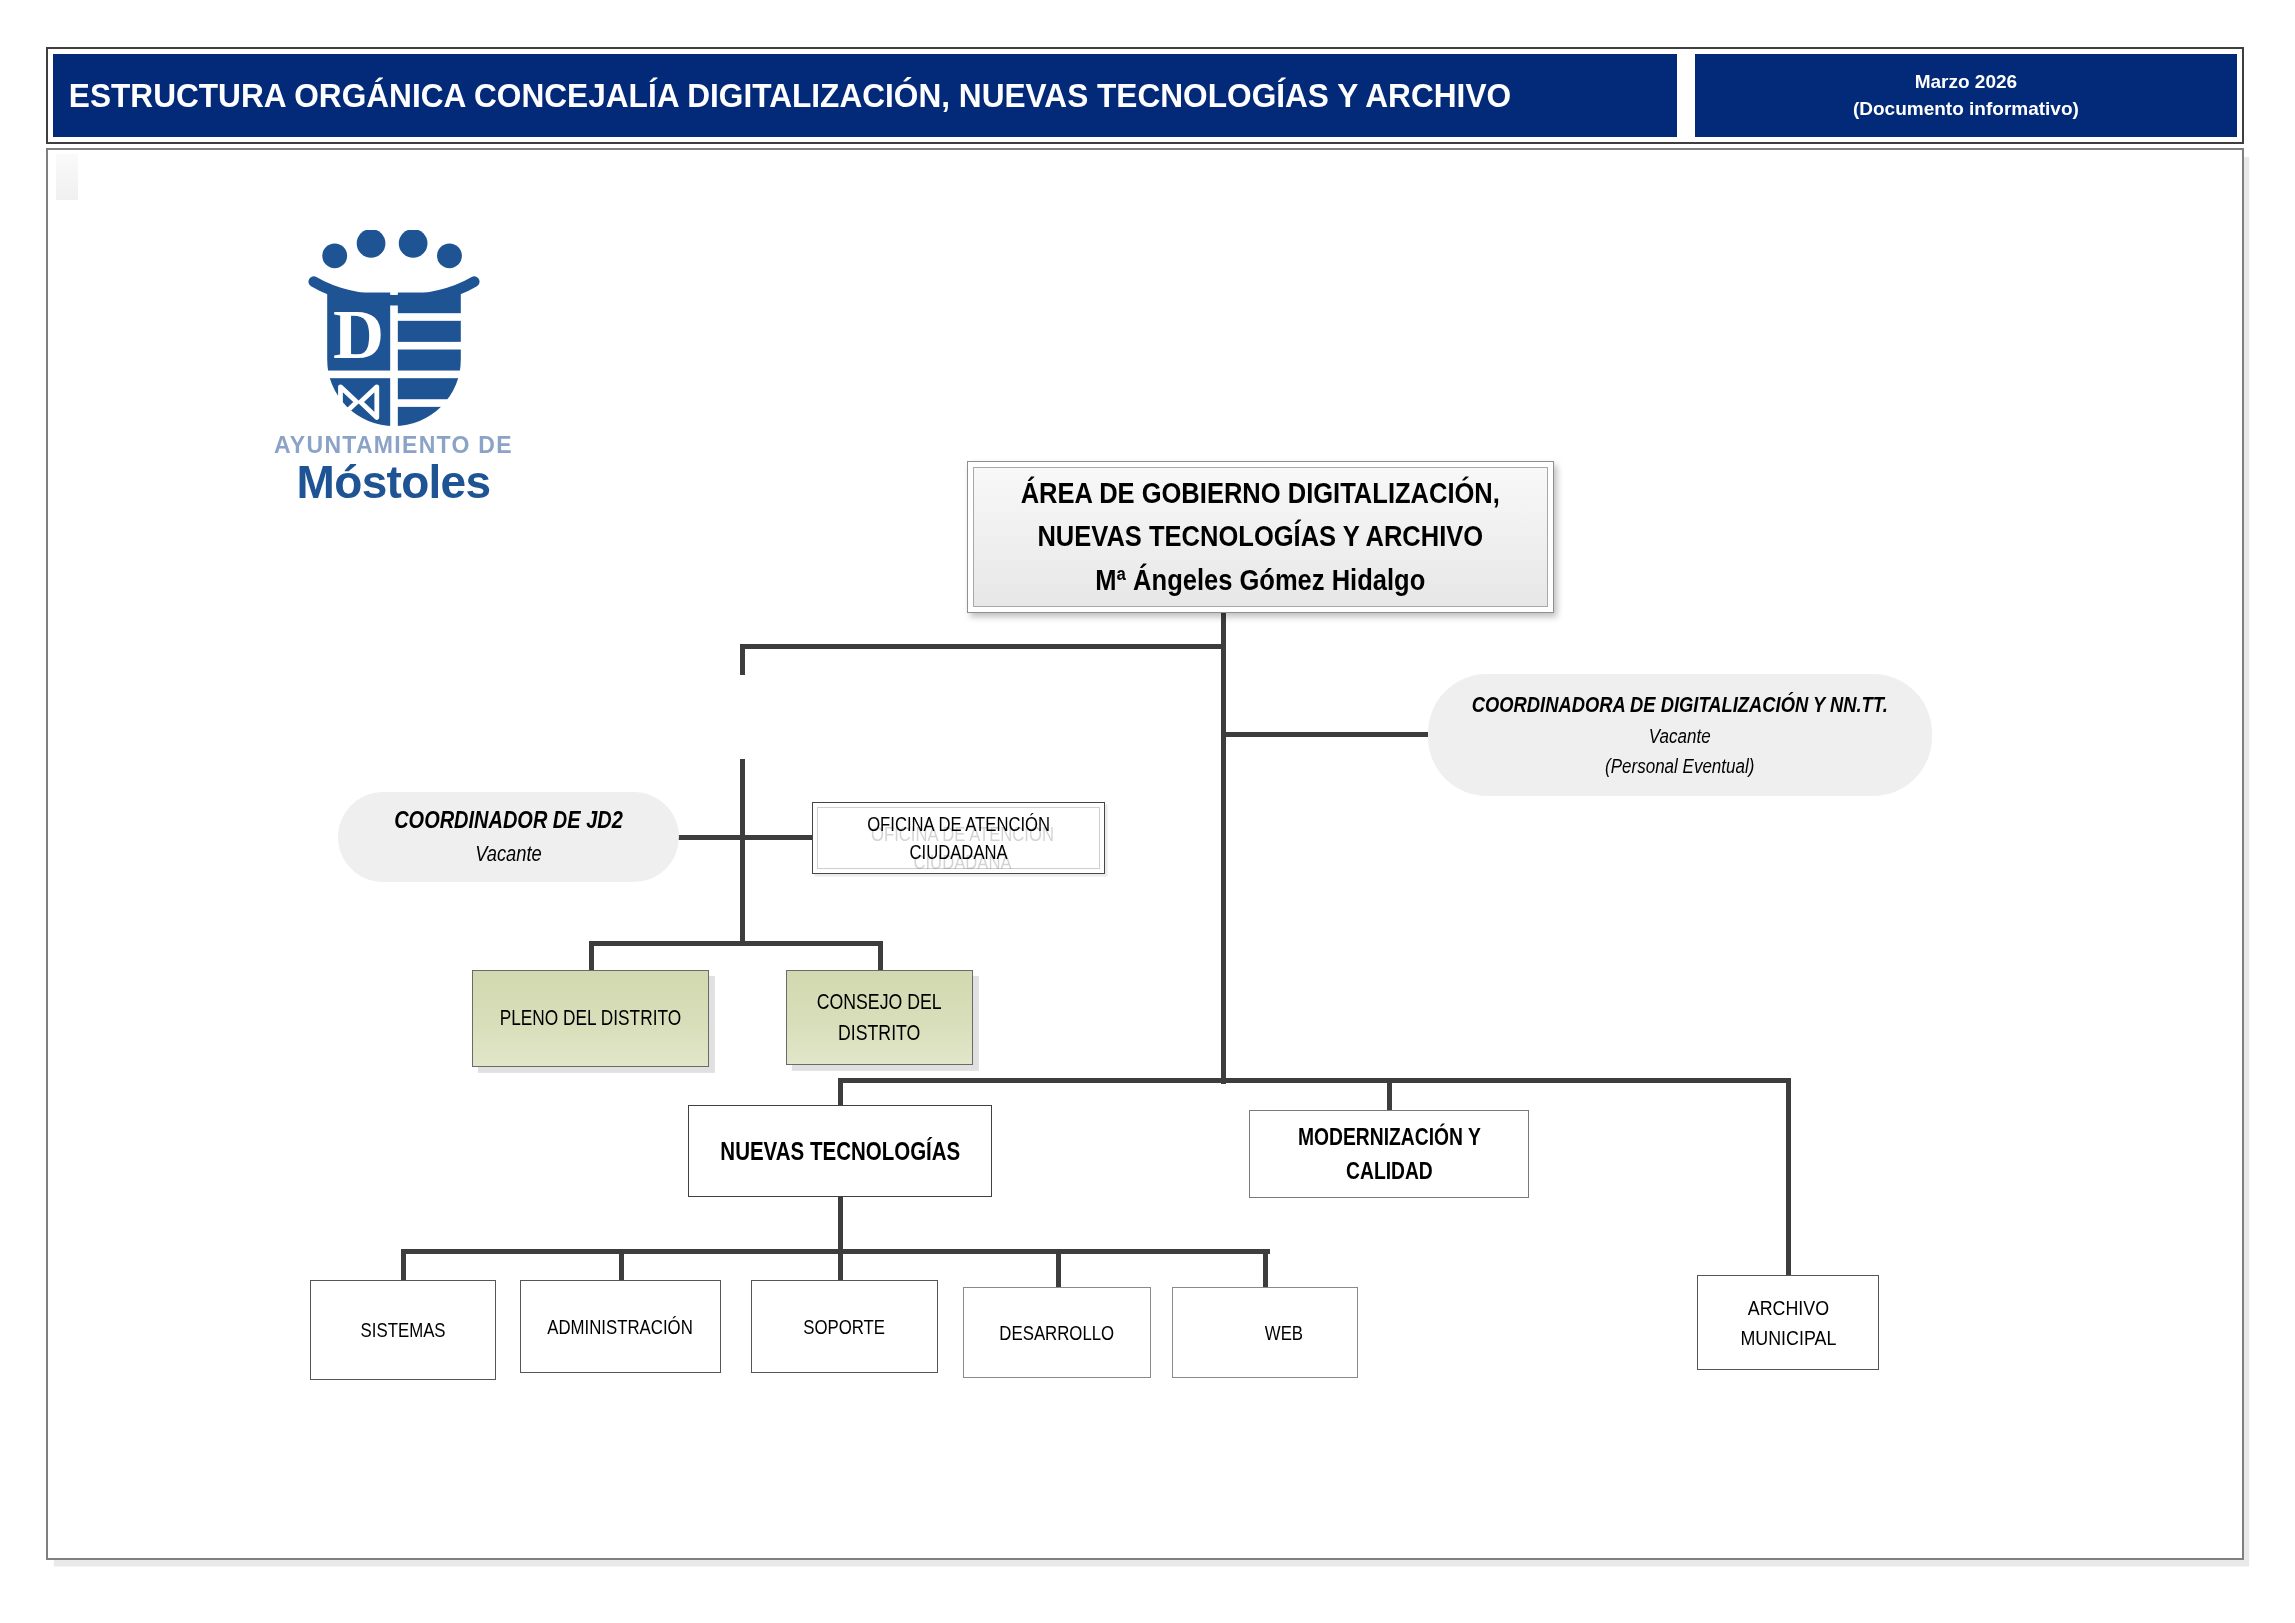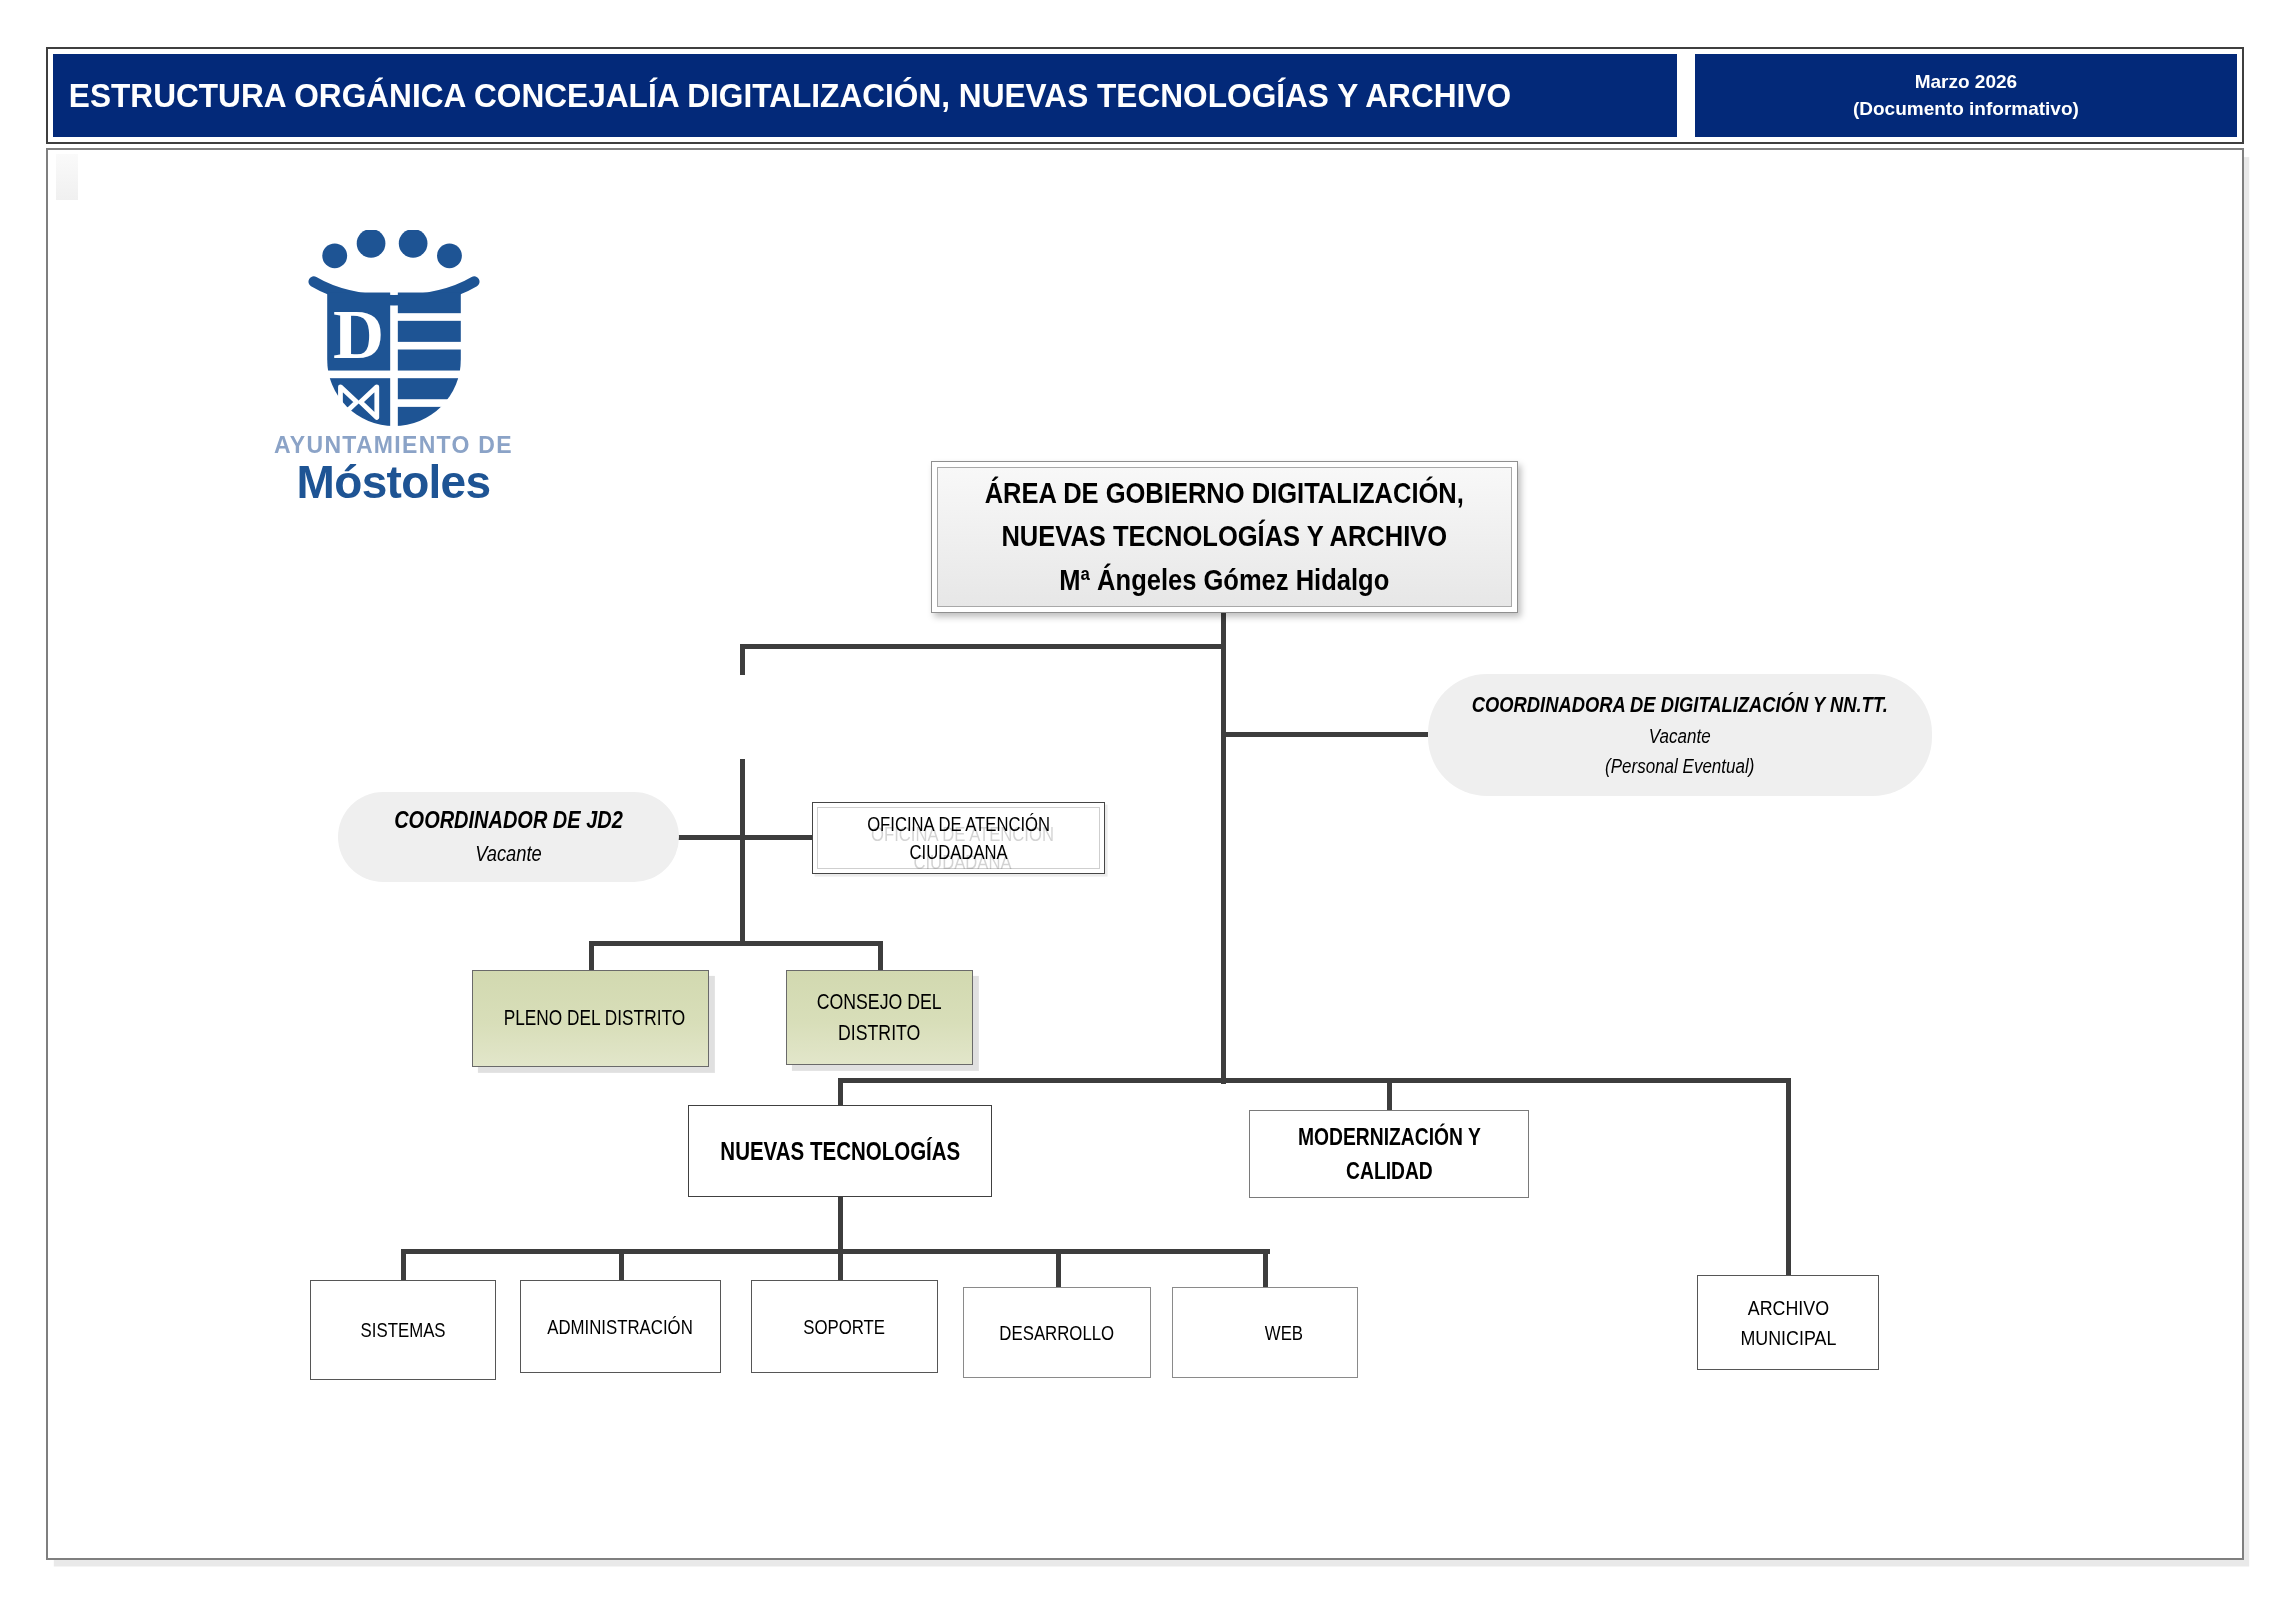--- a/index.html
+++ b/index.html
@@ -36,21 +36,21 @@
   .tx{display:block;transform:scaleX(0.82);transform-origin:center;}
   .tx span{display:block;white-space:nowrap;}
 
   .green{background:linear-gradient(180deg,#d2d9b0 0%,#d8deb9 55%,#e2e6ca 100%);
          border:1.3px solid #6a6a6a;box-shadow:5.9px 5.9px 0 rgba(0,0,0,0.12);}
   .whitebox{background:#fff;border:1.3px solid #565656;}
   .pillbox{background:#efefef;border-radius:59px;}
 
   
   .root-outer{position:absolute;box-sizing:border-box;border:1.3px solid #8f8f8f;background:#fff;
-              padding:4.6px;box-shadow:3.3px 3.9px 6.5px rgba(0,0,0,0.25);}
+              padding:4.6px;box-shadow:3.3px 3.9px 6.5px rgba(0,0,0,0.25);margin-left:36px;}
   .root-inner{width:100%;height:100%;box-sizing:border-box;border:0.7px solid #a8a8a8;
               background:linear-gradient(180deg,#f8f8f8,#e7e7e7);
               display:flex;align-items:center;justify-content:center;text-align:center;}
   .root-text{font-weight:700;font-size:29px;line-height:1.5;transform:scaleX(0.88);}
 
   
   .ofi-outer{position:absolute;box-sizing:border-box;border:1.3px solid #454545;background:#fff;
              padding:3.9px;box-shadow:2.6px 2.6px 0 rgba(0,0,0,0.08);}
   .ofi-inner{width:100%;height:100%;box-sizing:border-box;border:0.7px solid #cfcfcf;
              display:flex;align-items:center;justify-content:center;text-align:center;}
@@ -159,21 +159,21 @@
 
   <div class="ofi-outer" style="left:812px;top:802px;width:293px;height:72px;">
     <div class="ofi-inner">
       <div class="ofi-text">
         <span style="display:block;white-space:nowrap;">OFICINA DE ATENCIÓN</span>
         <span style="display:block;white-space:nowrap;">CIUDADANA</span>
       </div>
     </div>
   </div>
 
-  <div class="node green f-node" style="left:472px;top:970px;width:237px;height:97px;justify-content:flex-end;">
+  <div class="node green f-node" style="left:472px;top:970px;width:237px;height:97px;">
     <div class="tx" style="transform:scaleX(0.8);">
         <span>PLENO DEL DISTRITO</span>
       </div>
   </div>
 
   <div class="node green f-node" style="left:786px;top:970px;width:187px;height:95px;">
     <div class="tx" style="transform:scaleX(0.82);">
       <span>CONSEJO DEL</span>
       <span>DISTRITO</span>
     </div>

